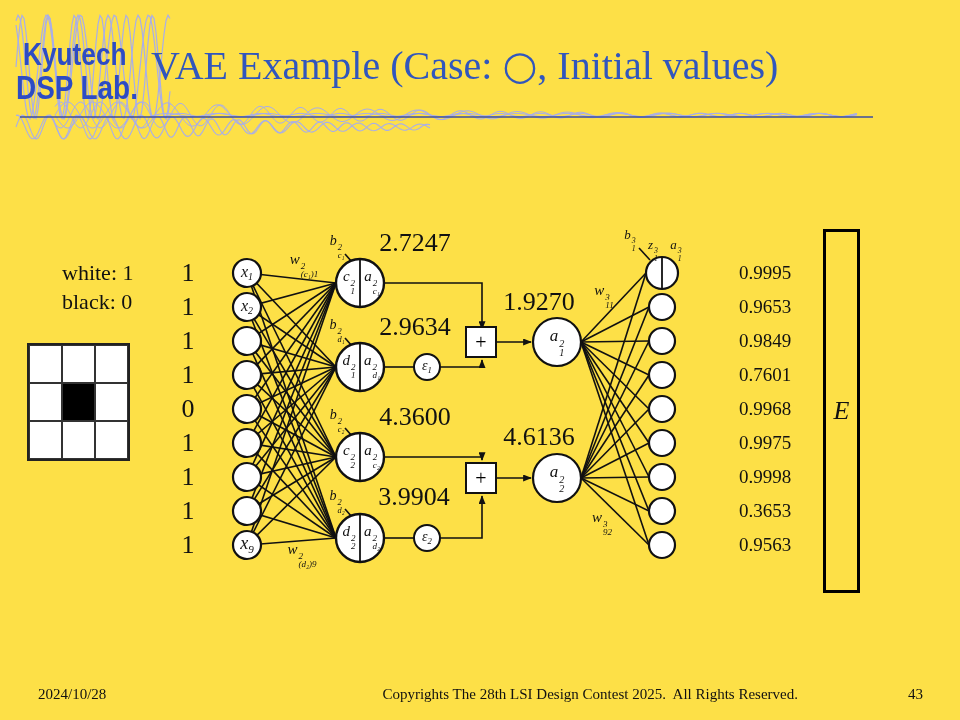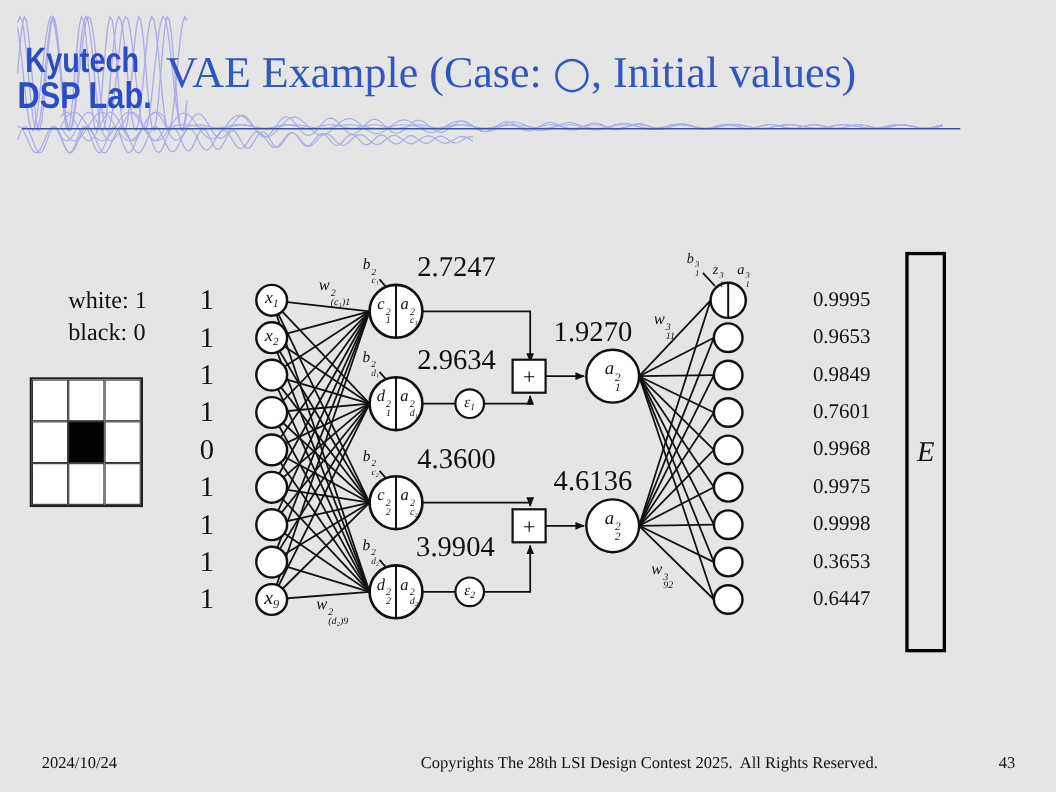--- a/index.html
+++ b/index.html
@@ -1,16 +1,16 @@
 <!DOCTYPE html>
 <html><head>
 <meta charset="utf-8">
 <style>
   html,body{margin:0;padding:0;background:#888;}
-  #slide{position:relative;width:960px;height:720px;background:#e5e5e5;overflow:hidden;
+  #slide{position:relative;width:960px;height:720px;background:#fde047;overflow:hidden;
          font-family:"Liberation Serif","DejaVu Serif",serif;color:#111;}
   svg{position:absolute;left:0;top:0;}
   
   #deco{width:960px;height:160px;z-index:1;}
   .logo{position:absolute;z-index:2;color:#2d4cc4;font-family:"Liberation Sans","DejaVu Sans",sans-serif;
         font-weight:bold;transform-origin:0 50%;transform:scaleX(.82);white-space:nowrap;line-height:1;}
   #logo1{left:23px;top:38px;font-size:32px;}
   #logo2{left:16px;top:70px;font-size:34px;}
   #title{position:absolute;left:151px;top:42px;z-index:2;font-size:40px;color:#3156bd;white-space:nowrap;text-align:right;}
   #title .tcircle{font-family:"DejaVu Sans",sans-serif;}
@@ -209,21 +209,21 @@
 
   <div class="valcol" id="outvals">
     <div>0.9995</div>
     <div>0.9653</div>
     <div>0.9849</div>
     <div>0.7601</div>
     <div>0.9968</div>
     <div>0.9975</div>
     <div>0.9998</div>
     <div>0.3653</div>
-    <div>0.6447</div>
+    <div>0.9563</div>
   </div>
 
   <div class="num" style="left:415px;top:243px">2.7247</div>
   <div class="num" style="left:415px;top:327px">2.9634</div>
   <div class="num" style="left:415px;top:417px">4.3600</div>
   <div class="num" style="left:414px;top:497px">3.9904</div>
   <div class="num" style="left:539px;top:302px">1.9270</div>
   <div class="num" style="left:539px;top:437px">4.6136</div>
 
   <div class="mlabel" style="left:247px;top:273px;font-size:16px"><span>x</span><span class="subs">1</span></div>
@@ -320,17 +320,17 @@
       </span></div>
   <div class="mlabel" style="left:602px;top:524px;font-size:15px"><span>w</span><span class="stk">
         <span>3</span>
         <span>92</span>
       </span></div>
 
   <div id="ebox">
       <span>E</span>
     </div>
 
-  <div class="foot" id="fdate">2024/10/24</div>
+  <div class="foot" id="fdate">2024/10/28</div>
   <div class="foot" id="fcopy">Copyrights The 28th LSI Design Contest 2025.&nbsp; All Rights Reserved.</div>
   <div class="foot" id="fpage">43</div>
 
 </div>
 
 </body></html>

